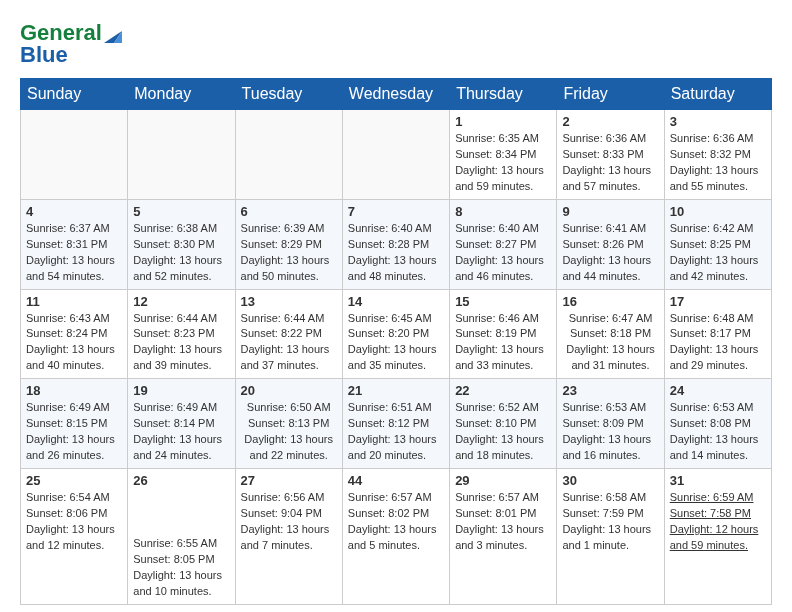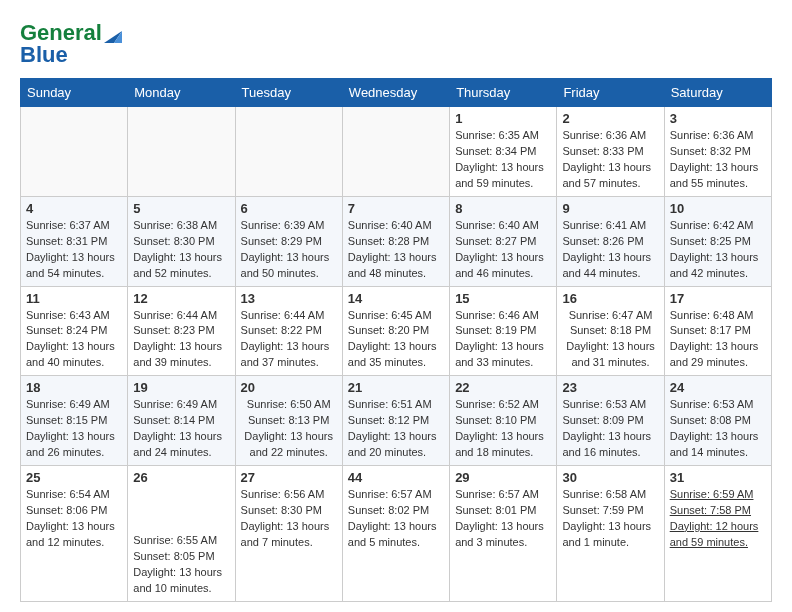--- a/index.html
+++ b/index.html
@@ -37,21 +37,21 @@
     .calendar {
       width: 100%;
       border-collapse: collapse;
       font-size: 11px;
     }
     .calendar th {
       background: #1a5fa8;
       color: #fff;
       text-align: left;
       padding: 6px 6px;
-      font-size: 13px;
+      font-size: 16px;
       font-weight: normal;
       border: 1px solid #1a5fa8;
     }
     .calendar td {
       border: 1px solid #ccc;
       vertical-align: top;
       padding: 4px 5px;
       width: calc(100% / 7);
       min-height: 80px;
       background: #fff;
@@ -276,21 +276,21 @@
           </td>
           <td>
             <div class="day-number">26</div>
             <div class="day-info" style="white-space: pre-line; margin-top: 48px;">Sunrise: 6:55 AM
 Sunset: 8:05 PM
 Daylight: 13 hours and 10 minutes.</div>
           </td>
           <td>
             <div class="day-number">27</div>
             <div class="day-info" style="white-space: pre-line;">Sunrise: 6:56 AM
-Sunset: 8:30 PM
+Sunset: 9:04 PM
 Daylight: 13 hours and 7 minutes.</div>
           </td>
           <td>
             <div class="day-number">44</div>
             <div class="day-info" style="white-space: pre-line;">Sunrise: 6:57 AM
 Sunset: 8:02 PM
 Daylight: 13 hours and 5 minutes.</div>
           </td>
           <td>
             <div class="day-number">29</div>

